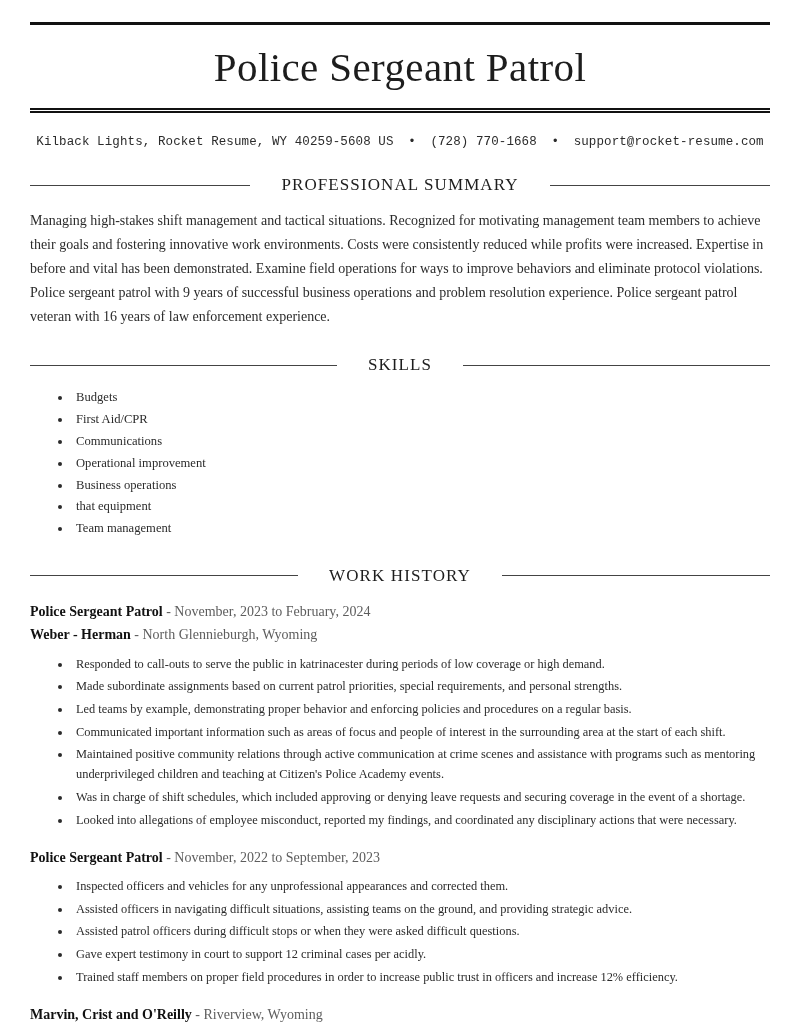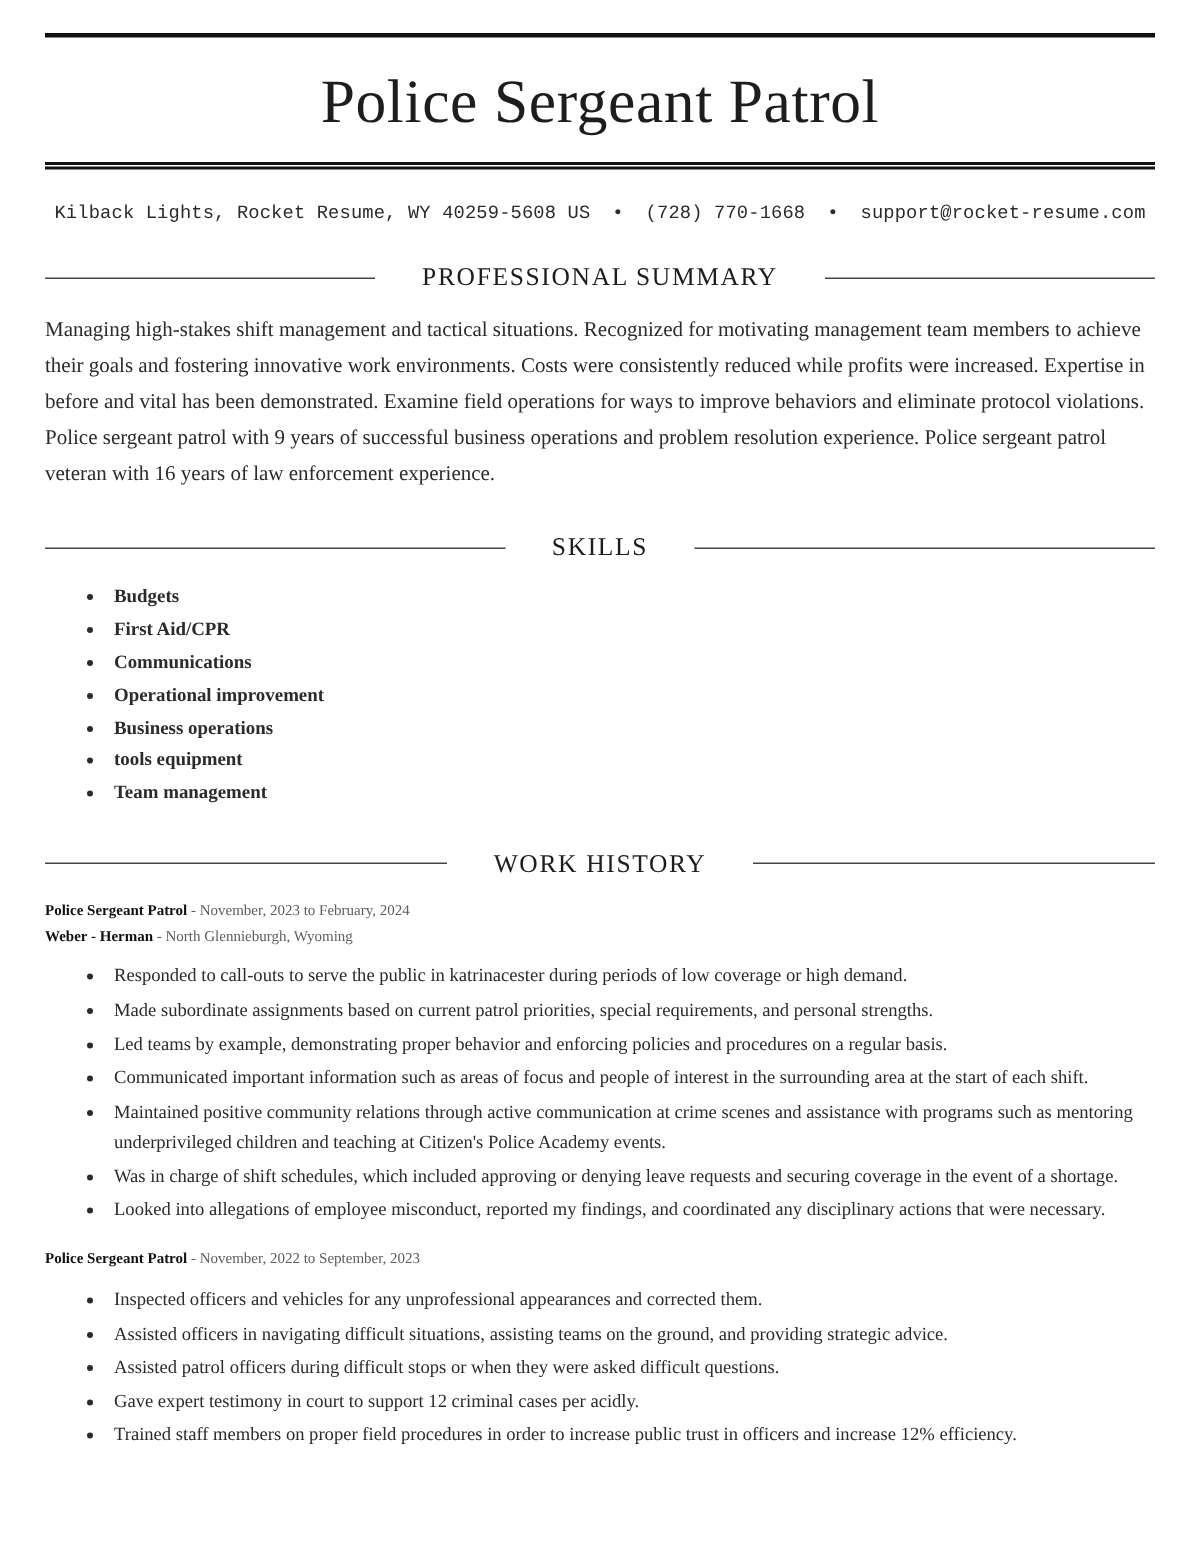--- a/index.html
+++ b/index.html
@@ -98,28 +98,28 @@
     width: 50%;
     padding-left: 24px;
   }
   .skills-col li {
     font-size: 12.6px;
     line-height: 1.73;
     list-style: disc;
     color: #2b2b2b;
     padding-left: 4px;
   }
-  .skills-col ul { padding-left: 18px; font-weight: bold; }
+  .skills-col ul { padding-left: 18px; }
 
   
   .job { margin-top: 16px; }
   .job:first-of-type { margin-top: 14px; }
 
   .job-line {
-    font-size: 10px;
+    font-size: 14px;
     line-height: 1.68;
     color: #2b2b2b;
   }
   .job-line .strong {
     font-weight: bold;
     color: #111;
   }
   .job-line .muted {
     color: #5d5d5d;
   }
@@ -171,21 +171,21 @@
   </div>
 
   <div class="skills-wrap">
     <div class="skills-col">
       <ul id="skills-left">
           <li>Budgets</li>
           <li>First Aid/CPR</li>
           <li>Communications</li>
           <li>Operational improvement</li>
           <li>Business operations</li>
-          <li>tools equipment</li>
+          <li>that equipment</li>
           <li>Team management</li>
         </ul>
     </div>
   </div>
 
   <div class="section-head">
     <span class="line"></span>
     <span class="title">WORK HISTORY</span>
     <span class="line"></span>
   </div>
@@ -208,16 +208,17 @@
         <div class="job-line"><span class="strong">Police Sergeant Patrol</span><span class="muted"> - November, 2022 to September, 2023</span></div>
         <ul class="job-bullets">
           <li>Inspected officers and vehicles for any unprofessional appearances and corrected them.</li>
           <li>Assisted officers in navigating difficult situations, assisting teams on the ground, and providing strategic advice.</li>
           <li>Assisted patrol officers during difficult stops or when they were asked difficult questions.</li>
           <li>Gave expert testimony in court to support 12 criminal cases per acidly.</li>
           <li>Trained staff members on proper field procedures in order to increase public trust in officers and increase 12% efficiency.</li>
         </ul>
       </div>
       <div class="job">
+        <div class="job-line"><span class="strong">Marvin, Crist and O'Reilly</span><span class="muted"> - Riverview, Wyoming</span></div>
       </div>
     </div>
 
 </div>
 
 </body></html>

